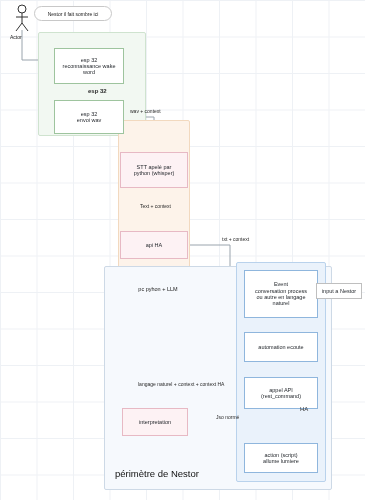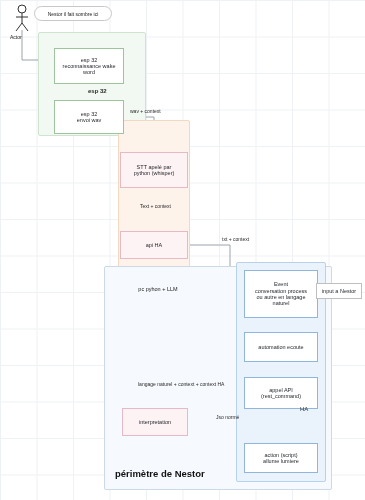--- a/index.html
+++ b/index.html
@@ -37,21 +37,21 @@
   .box-green{background:#ffffff;border:1px solid #9ec49e;font-size:5.5px;}
   .box-pink{background:#fdf2f4;border:1px solid #e7b9c4;font-size:5.5px;}
   .box-blue{background:#ffffff;border:1px solid #8fb6dd;font-size:5.5px;}
   .box-plain{background:#ffffff;border:1px solid #bfbfbf;font-size:5.5px;}
 
   .label{
     position:absolute;font-size:5px;color:#2b2b2b;white-space:nowrap;
   }
   .label-bold{font-weight:bold;}
   .title-nestor{
-    position:absolute;font-size:9.5px;font-weight:bold;color:#111;
+    position:absolute;font-size:9.5px;font-weight:normal;color:#111;
     white-space:nowrap;
   }
   .ha-tag{position:absolute;font-size:6px;color:#333;}
   .actor-label{position:absolute;font-size:5px;color:#222;white-space:nowrap;}
   .note{
     position:absolute;box-sizing:border-box;
     background:#ffffff;border:1px solid #c8c8c8;border-radius:9px;
     font-size:5px;display:flex;align-items:center;justify-content:center;
     text-align:center;color:#222;padding:1px 3px;
   }

